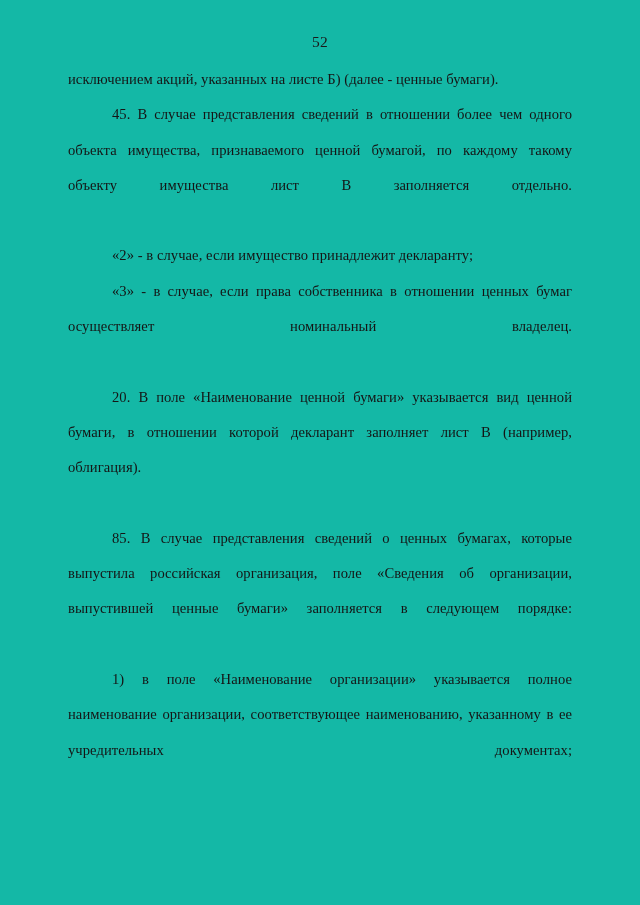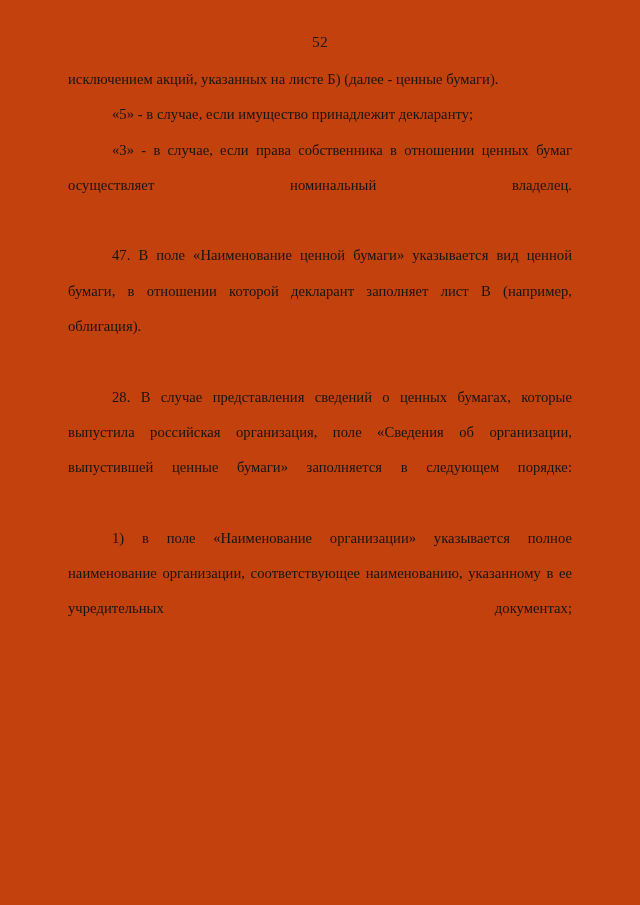--- a/index.html
+++ b/index.html
@@ -13,21 +13,21 @@
     font-family: "Liberation Serif", serif;
     color: #000000;
     overflow: hidden;
   }
   .page {
     position: relative;
     width: 640px;
     height: 905px;
     box-sizing: border-box;
     padding: 0;
-    background: #c2410c;
+    background: #14b8a6;
   }
   .page-number {
     position: absolute;
     top: 33px;
     left: 0;
     width: 640px;
     text-align: center;
     font-size: 15.5px;
     font-family: "Liberation Serif", serif;
     color: #1a1a1a;
@@ -69,27 +69,28 @@
 <body>
 
 <div class="page">
 
   <div class="page-number">52</div>
 
   <div class="body-text">
 
     <p class="para no-indent lastline-natural">исключением акций, указанных на листе Б) (далее - ценные бумаги).</p>
 
+    <p class="para indent">45. В случае представления сведений в отношении более чем одного объекта имущества, признаваемого ценной бумагой, по каждому такому объекту имущества лист В заполняется отдельно.</p>
 
 
-    <p class="para indent lastline-natural">«5» - в случае, если имущество принадлежит декларанту;</p>
+    <p class="para indent lastline-natural">«2» - в случае, если имущество принадлежит декларанту;</p>
 
     <p class="para indent">«3» - в случае, если права собственника в отношении ценных бумаг осуществляет номинальный владелец.</p>
 
 
-    <p class="para indent">47. В поле «Наименование ценной бумаги» указывается вид ценной бумаги, в отношении которой декларант заполняет лист В (например, облигация).</p>
+    <p class="para indent">20. В поле «Наименование ценной бумаги» указывается вид ценной бумаги, в отношении которой декларант заполняет лист В (например, облигация).</p>
 
-    <p class="para indent">28. В случае представления сведений о ценных бумагах, которые выпустила российская организация, поле «Сведения об организации, выпустившей ценные бумаги» заполняется в следующем порядке:</p>
+    <p class="para indent">85. В случае представления сведений о ценных бумагах, которые выпустила российская организация, поле «Сведения об организации, выпустившей ценные бумаги» заполняется в следующем порядке:</p>
 
     <p class="para indent">1) в поле «Наименование организации» указывается полное наименование организации, соответствующее наименованию, указанному в ее учредительных документах;</p>
 
   </div>
 </div>
 
 </body></html>

